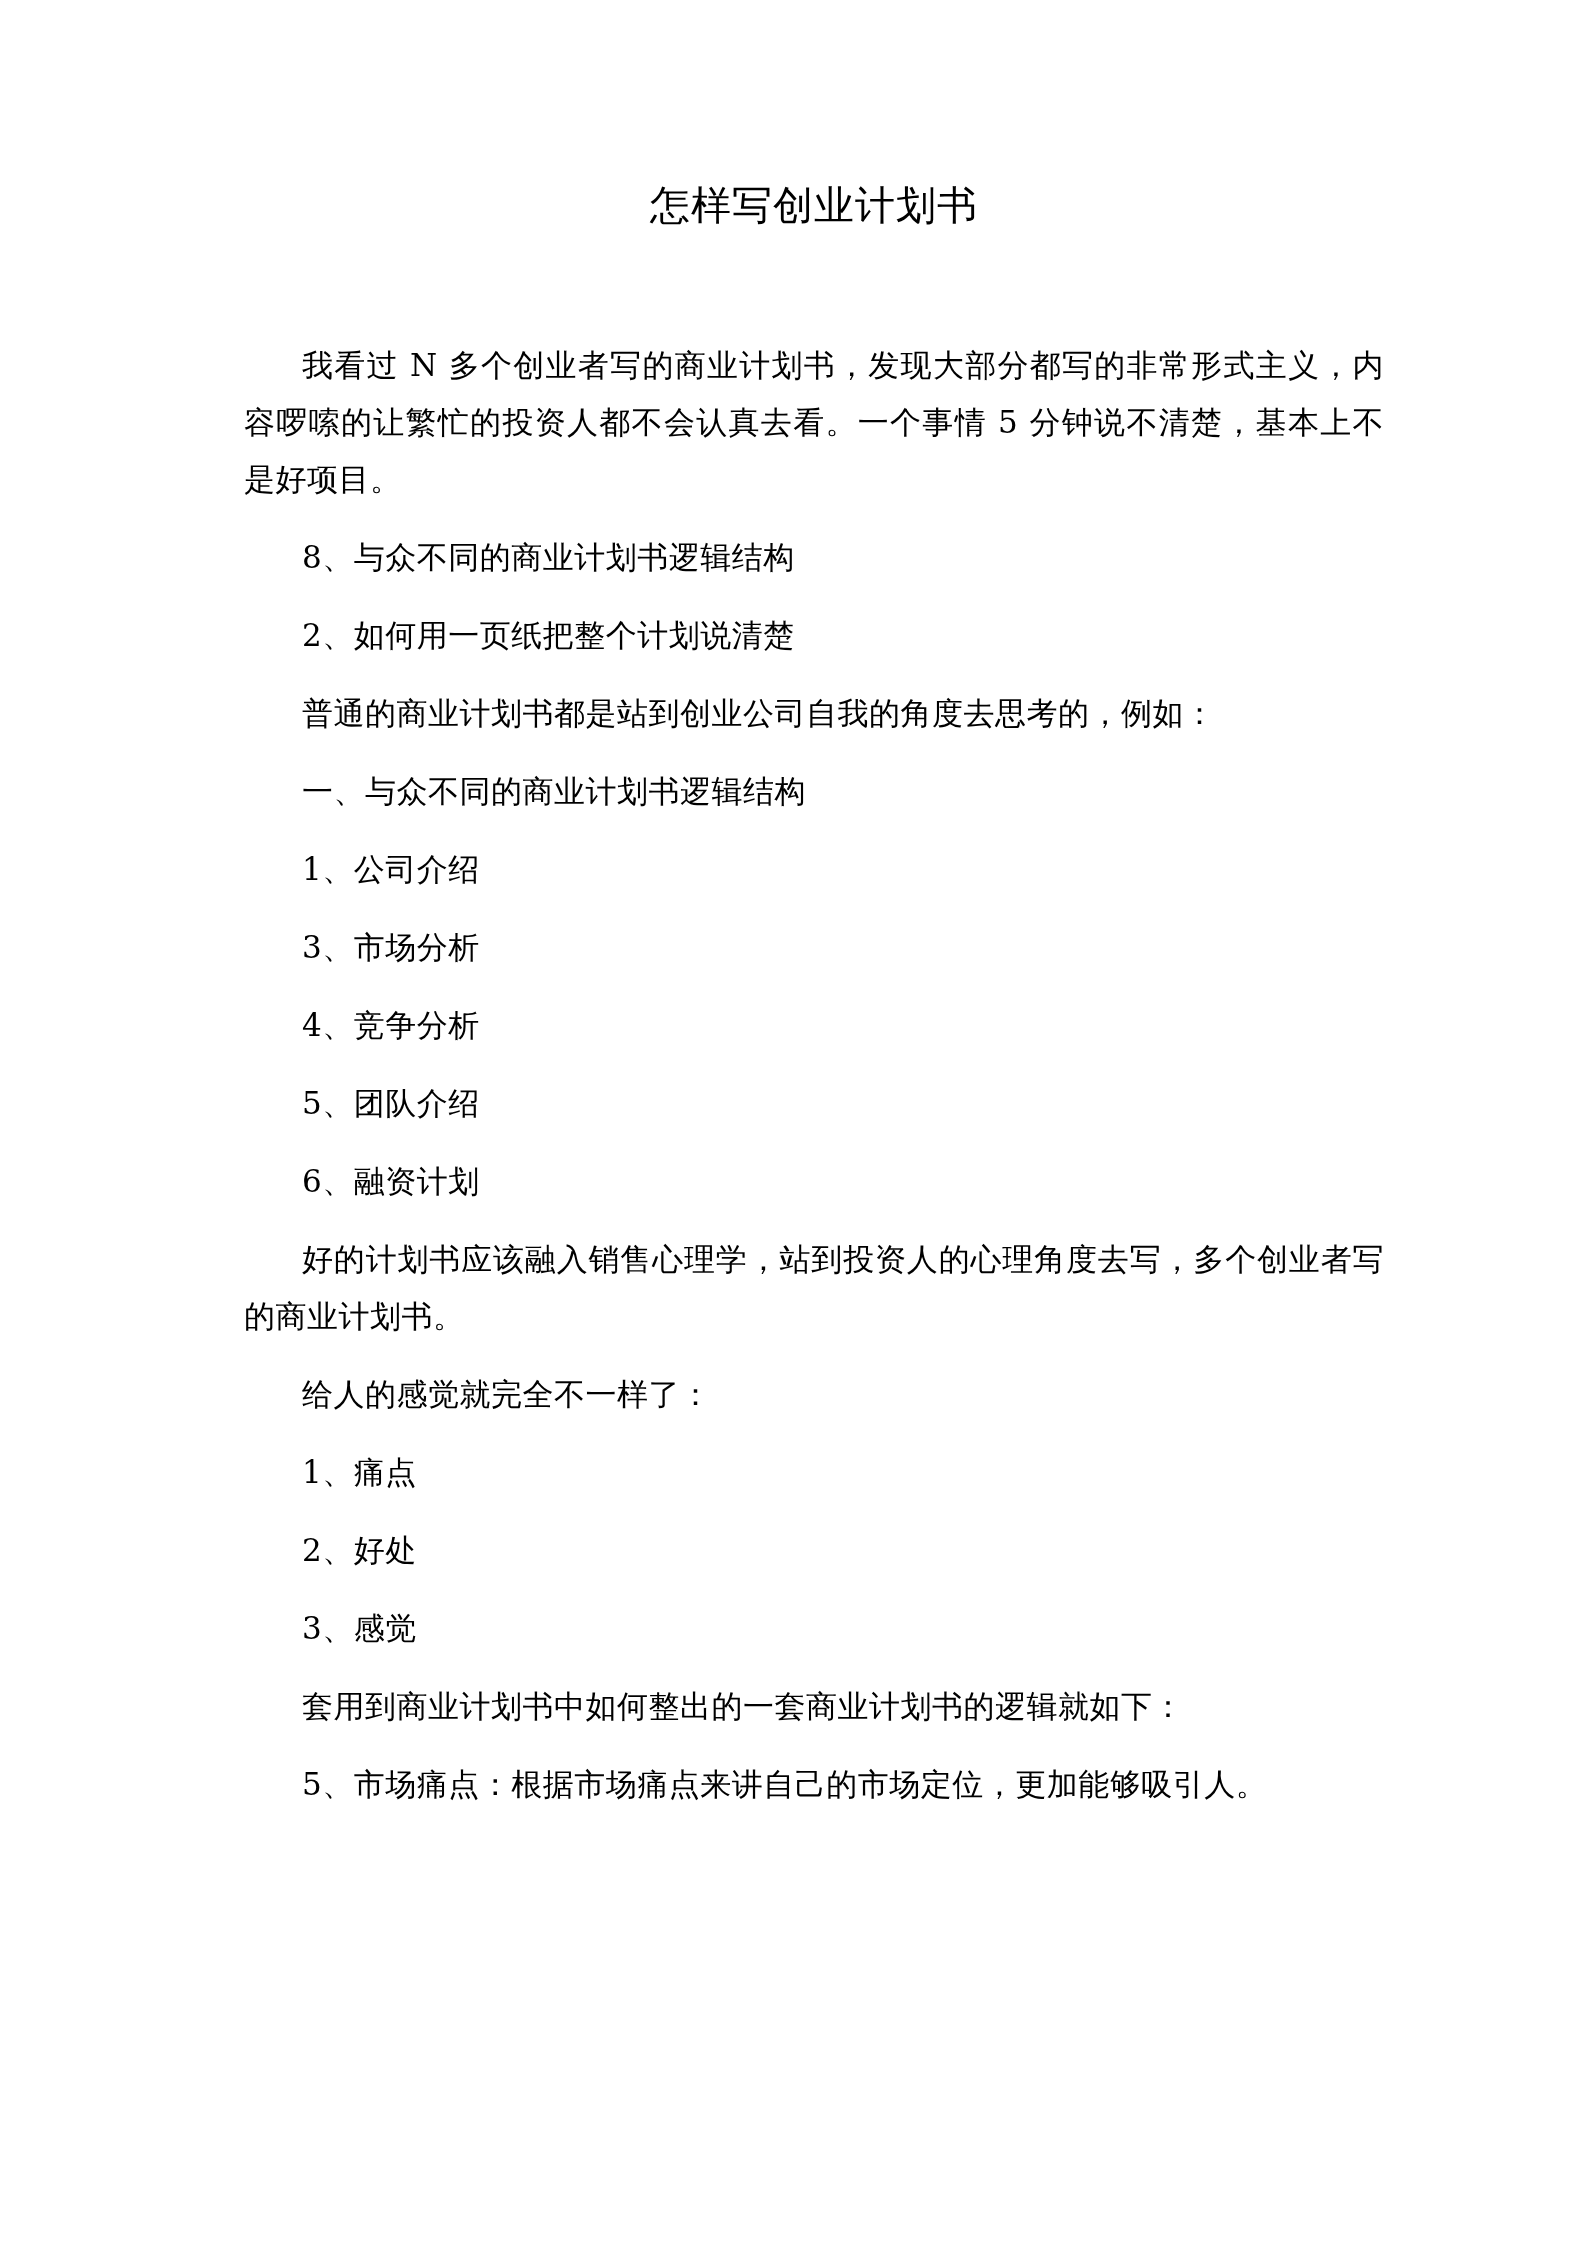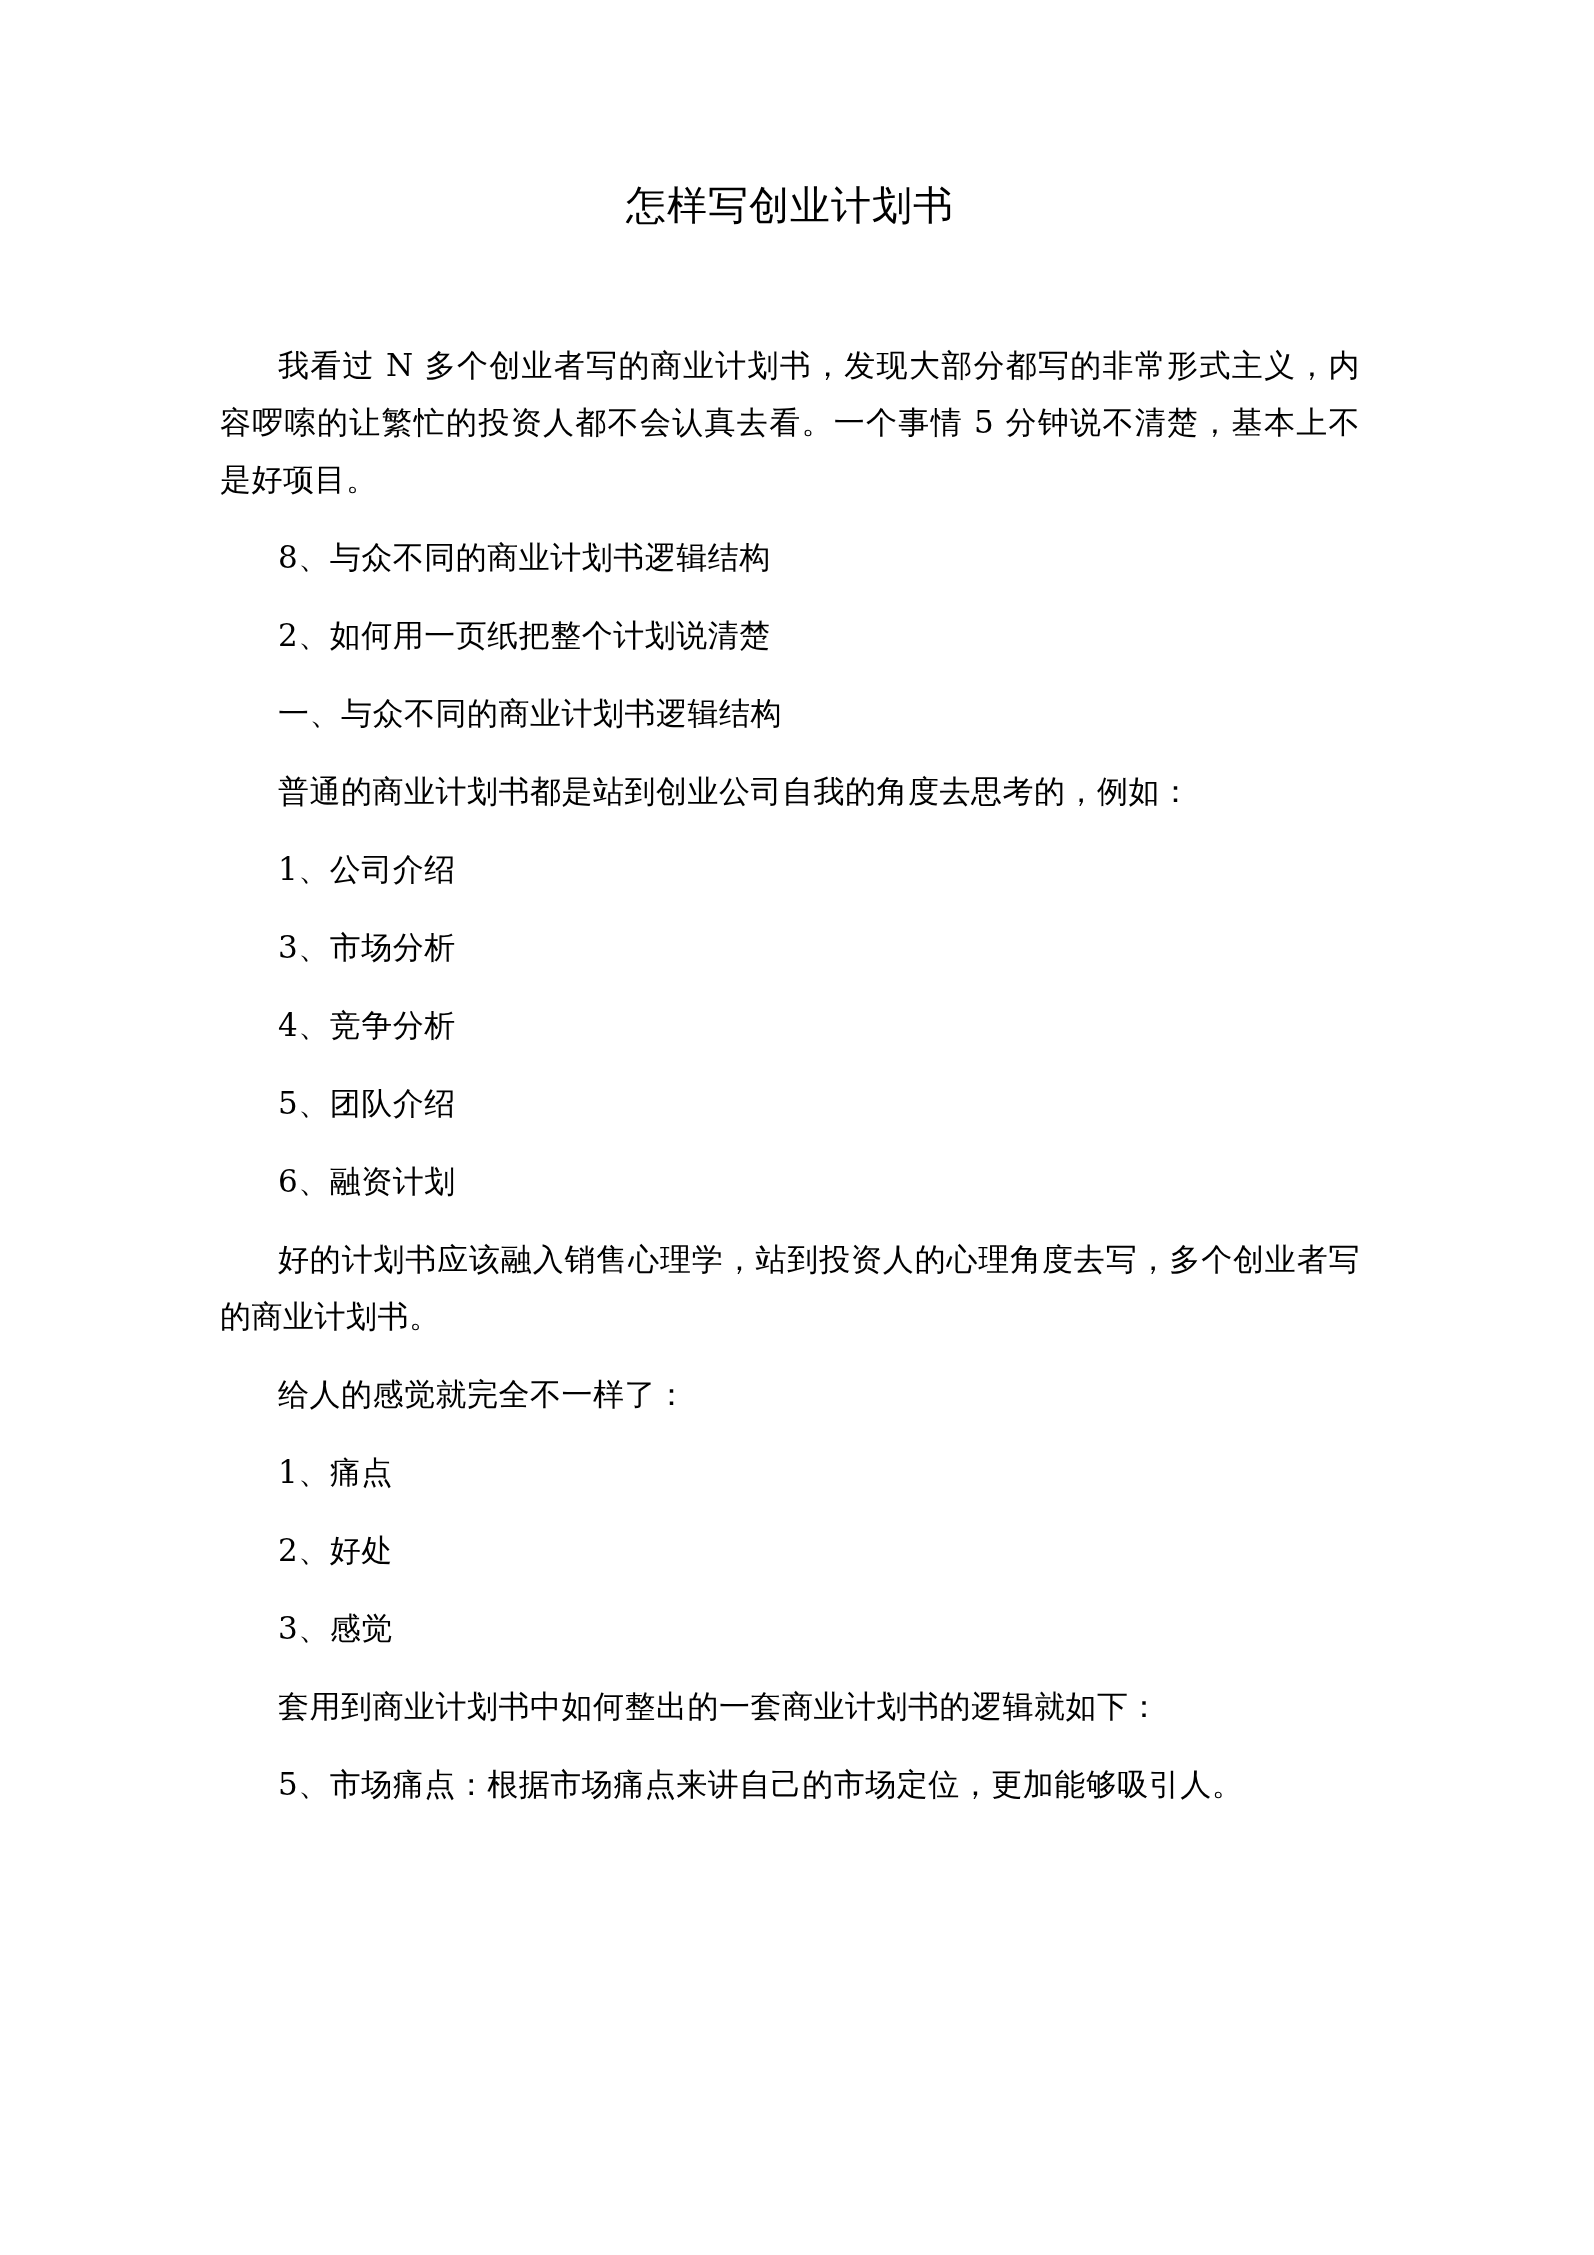--- a/index.html
+++ b/index.html
@@ -17,21 +17,21 @@
   .page {
     position: relative;
     width: 1594px;
     height: 2255px;
     box-sizing: border-box;
     padding: 0;
     overflow: hidden;
   }
   .content {
     position: absolute;
-    left: 220px;
+    left: 244px;
     top: 0;
     width: 1140px;
   }
   .doc-title {
     font-size: 40px;
     font-weight: normal;
     text-align: center;
     margin: 0;
     padding-top: 178px;
     letter-spacing: 1px;
@@ -61,23 +61,23 @@
     <h1 class="doc-title">怎样写创业计划书</h1>
 
     <div class="body-block">
 
       <p class="para indent">我看过 N 多个创业者写的商业计划书，发现大部分都写的非常形式主义，内容啰嗦的让繁忙的投资人都不会认真去看。一个事情 5 分钟说不清楚，基本上不是好项目。</p>
 
       <p class="para indent">8、与众不同的商业计划书逻辑结构</p>
 
       <p class="para indent">2、如何用一页纸把整个计划说清楚</p>
 
+      <p class="para indent">普通的商业计划书都是站到创业公司自我的角度去思考的，例如：</p>
+
       <p class="para indent">一、与众不同的商业计划书逻辑结构</p>
-
-      <p class="para indent">普通的商业计划书都是站到创业公司自我的角度去思考的，例如：</p>
 
       <p class="para indent">1、公司介绍</p>
 
       <p class="para indent">3、市场分析</p>
 
       <p class="para indent">4、竞争分析</p>
 
       <p class="para indent">5、团队介绍</p>
 
       <p class="para indent">6、融资计划</p>

